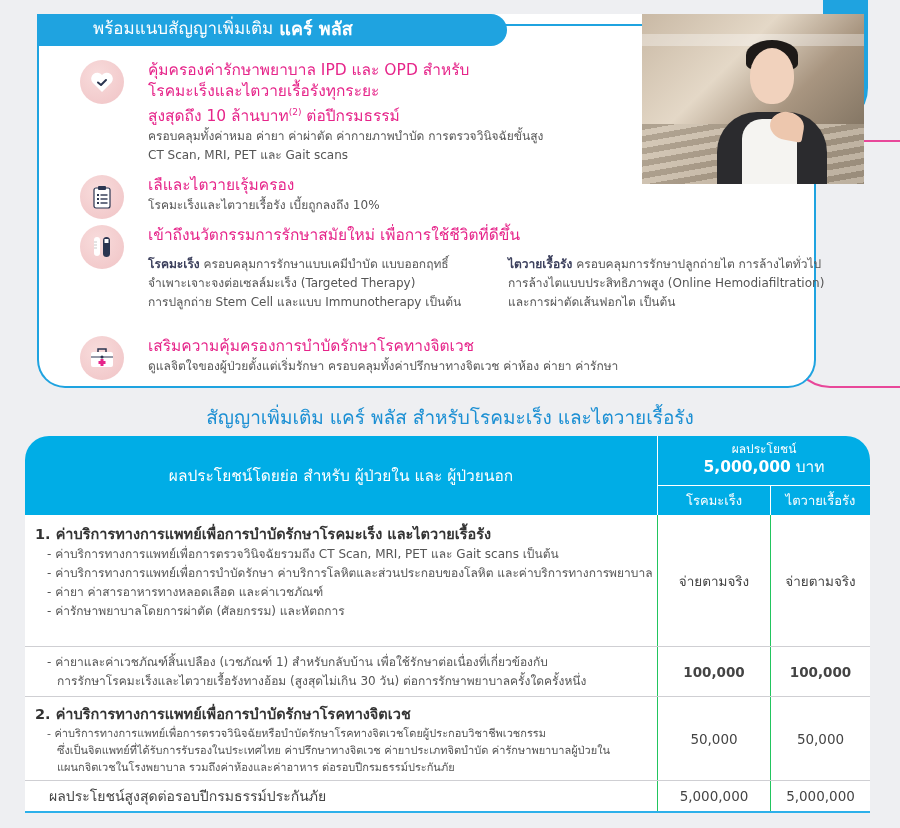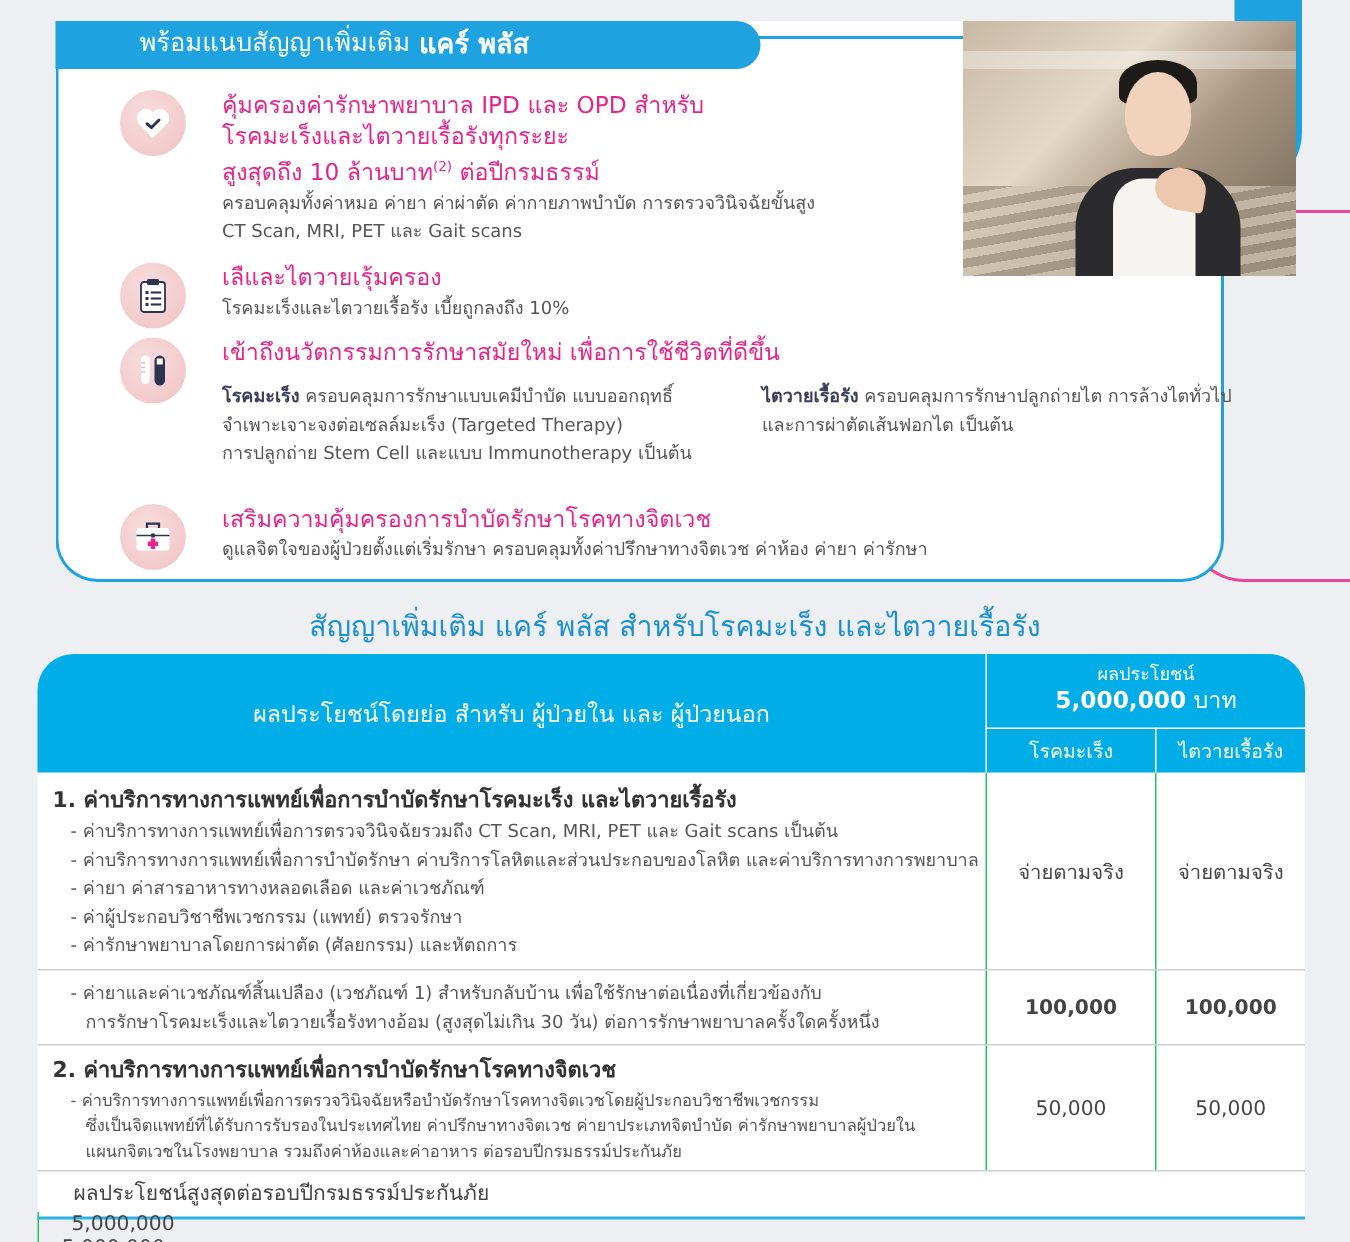--- a/index.html
+++ b/index.html
@@ -125,21 +125,21 @@
   .th-benefit .l2 b { font-weight: bold; }
   .th-sub {
     position: absolute; top: 49px; height: 30px; border-top: 1px solid #fff; border-left: 1px solid #fff;
     display: flex; align-items: center; justify-content: center; font-size: 13px;
   }
   .th-sub.c1 { left: 632px; width: 113px; }
   .th-sub.c2 { left: 745px; width: 100px; }
 
   .tbl-body { background: #fff; border-bottom: 2px solid #2cb0ea; }
   .tr { display: flex; border-bottom: 1px solid #cfcfd3; }
-  .tr:last-child { border-bottom: none; flex-direction: column; }
+  .tr:last-child { border-bottom: none; }
   .td-desc { width: 632px; padding: 6px 0 6px 10px; }
   .td-val {
     width: 113px; border-left: 1px solid #22c55e;
     display: flex; align-items: center; justify-content: center;
     font-size: 13.5px; color: #444;
   }
   .td-val.c2 { width: 100px; }
   .row-title { font-size: 14.5px; color: #333; line-height: 22px; font-weight: normal; }
   .row-title b { font-weight: bold; }
   .row-item { font-size: 12px; color: #555; line-height: 19px; padding-left: 12px; }
@@ -220,20 +220,21 @@
   <div class="benefit-body">
     <div class="benefit-title">เข้าถึงนวัตกรรมการรักษาสมัยใหม่ เพื่อการใช้ชีวิตที่ดีขึ้น</div>
     <div class="cols">
       <div class="col">
         <div class="benefit-desc"><b>โรคมะเร็ง</b><span> ครอบคลุมการรักษาแบบเคมีบำบัด แบบออกฤทธิ์</span></div>
         <div class="benefit-desc">จำเพาะเจาะจงต่อเซลล์มะเร็ง (Targeted Therapy)</div>
         <div class="benefit-desc">การปลูกถ่าย Stem Cell และแบบ Immunotherapy เป็นต้น</div>
       </div>
       <div class="col">
         <div class="benefit-desc"><b>ไตวายเรื้อรัง</b><span> ครอบคลุมการรักษาปลูกถ่ายไต การล้างไตทั่วไป</span></div>
+        <div class="benefit-desc">การล้างไตแบบประสิทธิภาพสูง (Online Hemodiafiltration)</div>
         <div class="benefit-desc">และการผ่าตัดเส้นฟอกไต เป็นต้น</div>
       </div>
     </div>
   </div>
 </div>
 
 <div class="benefit b4">
   <div class="benefit-icon">
     <svg width="24" height="22" viewBox="0 0 24 22">
       <path d="M8 5 V2 H16 V5" stroke="#2b3550" stroke-width="1.5" fill="none"></path>
@@ -264,21 +265,20 @@
   </div>
 
   <div class="tbl-body">
 
     <div class="tr" style="height:132px;">
       <div class="td-desc" style="padding-top:8px;">
         <div class="row-title"><b>1.</b><b> ค่าบริการทางการแพทย์เพื่อการบำบัดรักษาโรคมะเร็ง และไตวายเรื้อรัง</b></div>
         <div class="row-item">- ค่าบริการทางการแพทย์เพื่อการตรวจวินิจฉัยรวมถึง CT Scan, MRI, PET และ Gait scans เป็นต้น</div>
         <div class="row-item">- ค่าบริการทางการแพทย์เพื่อการบำบัดรักษา ค่าบริการโลหิตและส่วนประกอบของโลหิต และค่าบริการทางการพยาบาล</div>
         <div class="row-item">- ค่ายา ค่าสารอาหารทางหลอดเลือด และค่าเวชภัณฑ์</div>
-        <div class="row-item">- ค่าผู้ประกอบวิชาชีพเวชกรรม (แพทย์) ตรวจรักษา</div>
         <div class="row-item">- ค่ารักษาพยาบาลโดยการผ่าตัด (ศัลยกรรม) และหัตถการ</div>
       </div>
       <div class="td-val">จ่ายตามจริง</div>
       <div class="td-val c2">จ่ายตามจริง</div>
     </div>
 
     <div class="tr" style="height:50px;">
       <div class="td-desc" style="padding-top:6px;">
         <div class="row-item">- ค่ายาและค่าเวชภัณฑ์สิ้นเปลือง (เวชภัณฑ์ 1) สำหรับกลับบ้าน เพื่อใช้รักษาต่อเนื่องที่เกี่ยวข้องกับ</div>
         <div class="row-item cont">การรักษาโรคมะเร็งและไตวายเรื้อรังทางอ้อม (สูงสุดไม่เกิน 30 วัน) ต่อการรักษาพยาบาลครั้งใดครั้งหนึ่ง</div>

